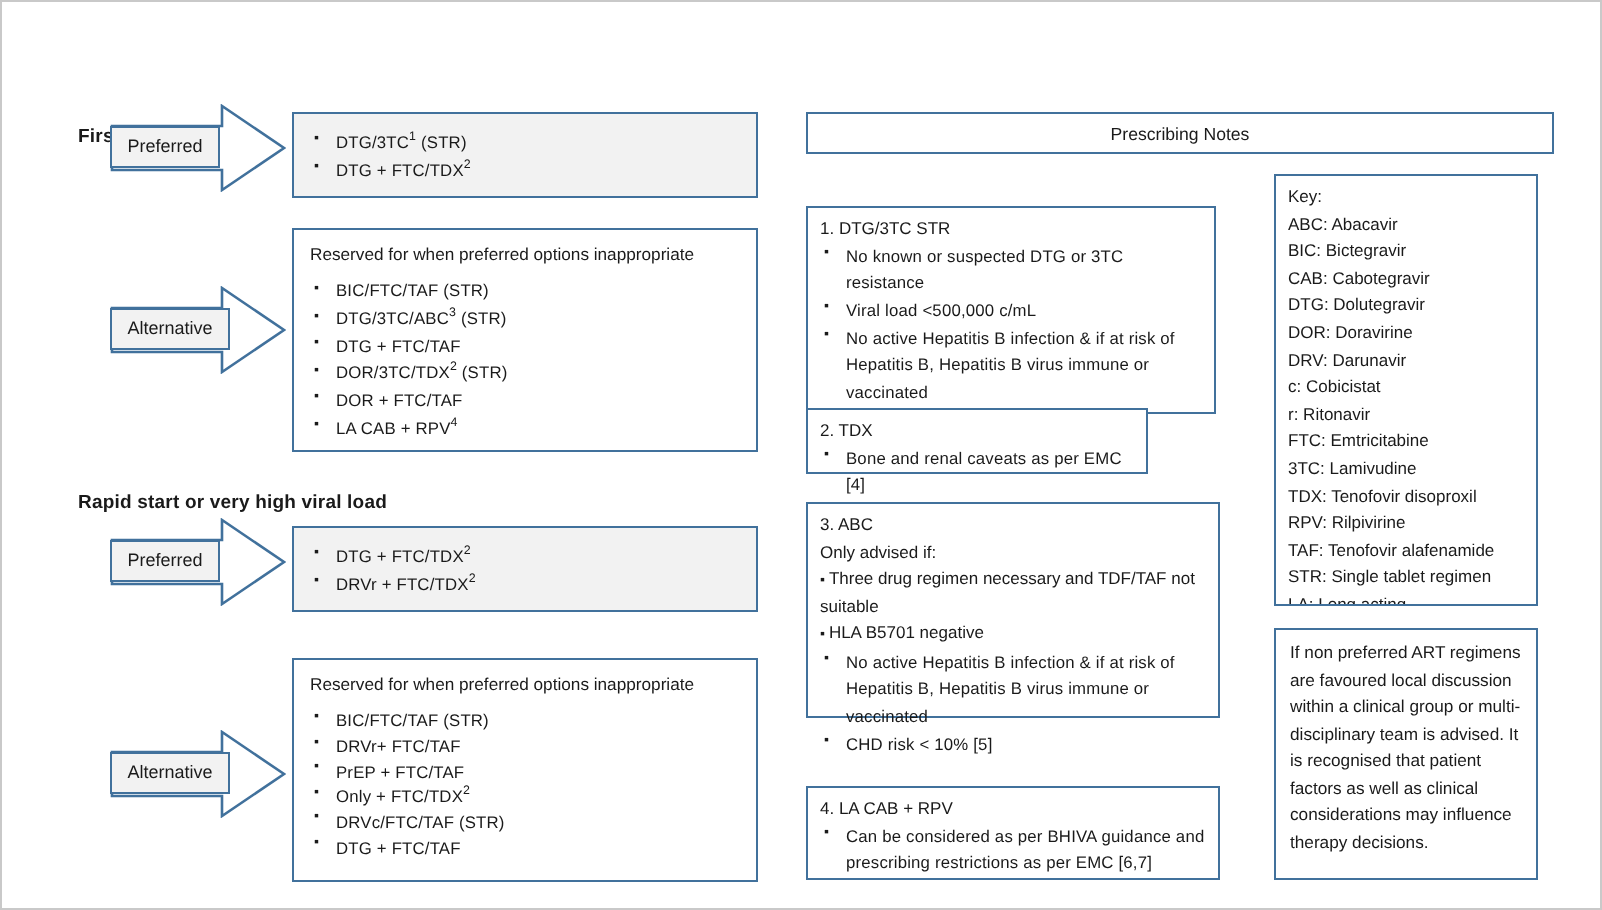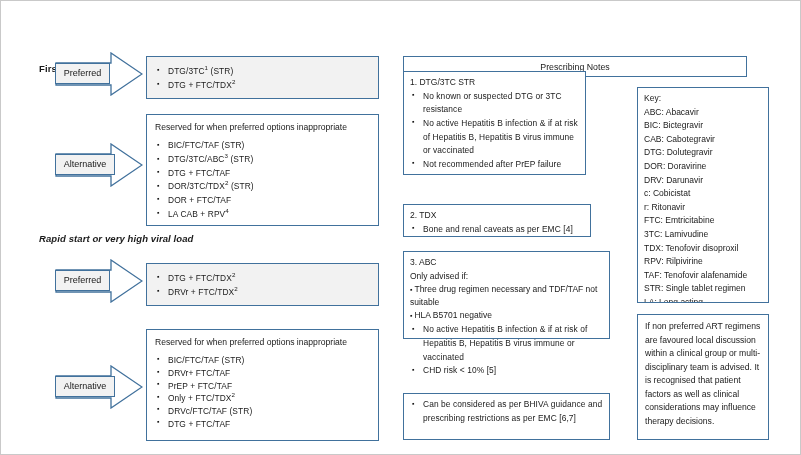--- a/index.html
+++ b/index.html
@@ -183,21 +183,21 @@
         <li><span>BIC/FTC/TAF (STR)</span><sup></sup><span></span></li>
         <li><span>DTG/3TC/ABC</span><sup>3</sup><span> (STR)</span></li>
         <li><span>DTG + FTC/TAF</span><sup></sup><span></span></li>
         <li><span>DOR/3TC/TDX</span><sup>2</sup><span> (STR)</span></li>
         <li><span>DOR + FTC/TAF</span><sup></sup><span></span></li>
         <li><span>LA CAB + RPV</span><sup>4</sup><span></span></li>
       </ul>
     </div>
   </div>
 
-  <div class="sec-title" style="left:38px; top:232px;font-style:italic;">Rapid start or very high viral load</div>
+  <div class="sec-title" style="left:38px; top:245px;">Rapid start or very high viral load</div>
 
   <div class="arrow-wrap" style="left:54px; top:258px;">
     <svg width="88" height="44" viewBox="0 0 88 44">
       <polygon points="1,11 56,11 56,1 87,22 56,43 56,33 1,33" fill="#ffffff" stroke="#41719c" stroke-width="1.3"></polygon>
     </svg>
     <div class="arrow-label">Preferred</div>
   </div>
 
   <div class="box filled" style="left:145px; top:262px; width:233px; height:43px;">
     <div class="box-inner" style="padding-top:7px;">
@@ -222,57 +222,59 @@
         <li><span>BIC/FTC/TAF (STR)</span><sup></sup><span></span></li>
         <li><span>DRVr+ FTC/TAF</span><sup></sup><span></span></li>
         <li><span>PrEP + FTC/TAF</span><sup></sup><span></span></li>
         <li><span>Only + FTC/TDX</span><sup>2</sup><span></span></li>
         <li><span>DRVc/FTC/TAF (STR)</span><sup></sup><span></span></li>
         <li><span>DTG + FTC/TAF</span><sup></sup><span></span></li>
       </ul>
     </div>
   </div>
 
-  <div class="notes-header" style="left:402px; top:55px; width:344px; height:21px;">Prescribing Notes</div>
-
-  <div class="box" style="left:402px; top:70px; width:183px; height:104px;">
+  <div class="notes-header" style="left:402px; top:55px; width:374px; height:21px;">Prescribing Notes</div>
+
+  <div class="box" style="left:402px; top:102px; width:205px; height:104px;">
     <div class="box-inner" style="padding:4px 6px 3px 6px;">
       <div class="note-title">1. DTG/3TC STR</div>
       <ul class="blist">
         <li>No known or suspected DTG or 3TC resistance</li>
+        <li>Viral load &lt;500,000 c/mL</li>
         <li>No active Hepatitis B infection &amp; if at risk of Hepatitis B, Hepatitis B virus immune or vaccinated</li>
         <li>Not recommended after PrEP failure</li>
       </ul>
     </div>
   </div>
 
-  <div class="box" style="left:402px; top:203px; width:188px; height:33px;">
+  <div class="box" style="left:402px; top:203px; width:171px; height:33px;">
     <div class="box-inner" style="padding:4px 6px 3px 6px;">
       <div class="note-title">2. TDX</div>
       <ul class="blist">
         <li>Bone and renal caveats as per EMC [4]</li>
       </ul>
     </div>
   </div>
 
-  <div class="box" style="left:402px; top:250px; width:207px; height:88px;">
+  <div class="box" style="left:402px; top:250px; width:207px; height:108px;">
     <div class="box-inner" style="padding:4px 6px 3px 6px;">
       <div class="note-title">3. ABC</div>
       <div class="plain-line">Only advised if:</div>
       <div class="plain-line"><span class="sq"></span><span>Three drug regimen necessary and TDF/TAF not suitable</span></div>
       <div class="plain-line"><span class="sq"></span><span>HLA B5701 negative</span></div>
       <ul class="blist" style="margin-top:1px;">
         <li>No active Hepatitis B infection &amp; if at risk of Hepatitis B, Hepatitis B virus immune or vaccinated</li>
         <li>CHD risk &lt; 10% [5]</li>
       </ul>
     </div>
   </div>
 
   <div class="box" style="left:402px; top:392px; width:207px; height:47px;">
     <div class="box-inner" style="padding:4px 6px 3px 6px;">
+      <div class="note-title">4. LA CAB + RPV</div>
       <ul class="blist">
         <li>Can be considered as per BHIVA guidance and prescribing restrictions as per EMC [6,7]</li>
       </ul>
     </div>
   </div>
 
   <div class="box" style="left:636px; top:86px; width:132px; height:216px; overflow:hidden;">
     <div class="box-inner" style="padding:4px 6px 0 6px;">
       <div class="key-line">Key:</div>
       <div class="key-line">ABC: Abacavir</div>

